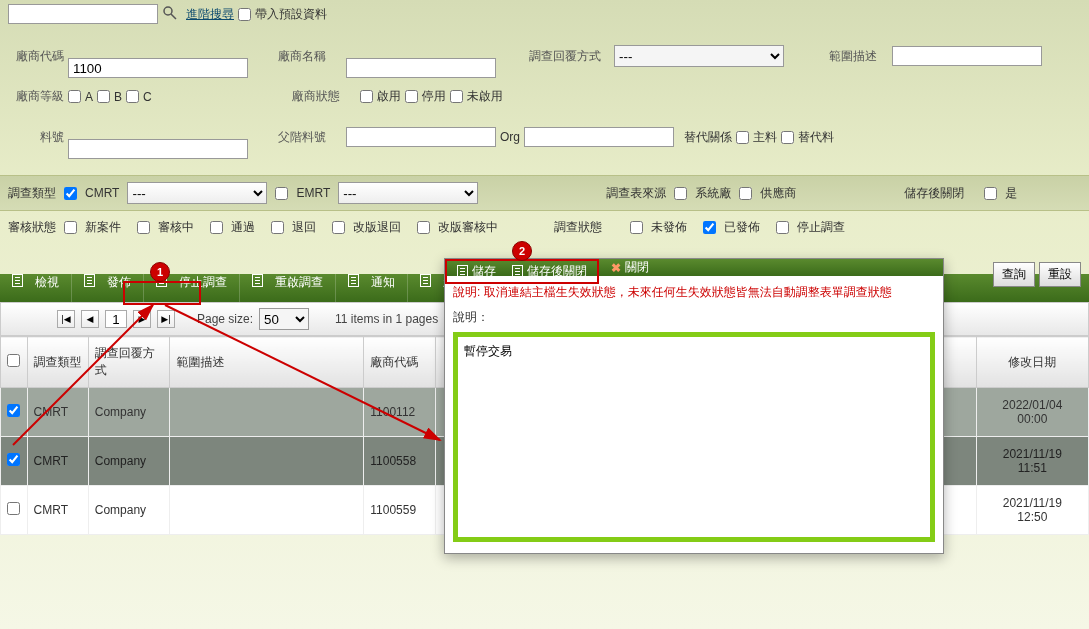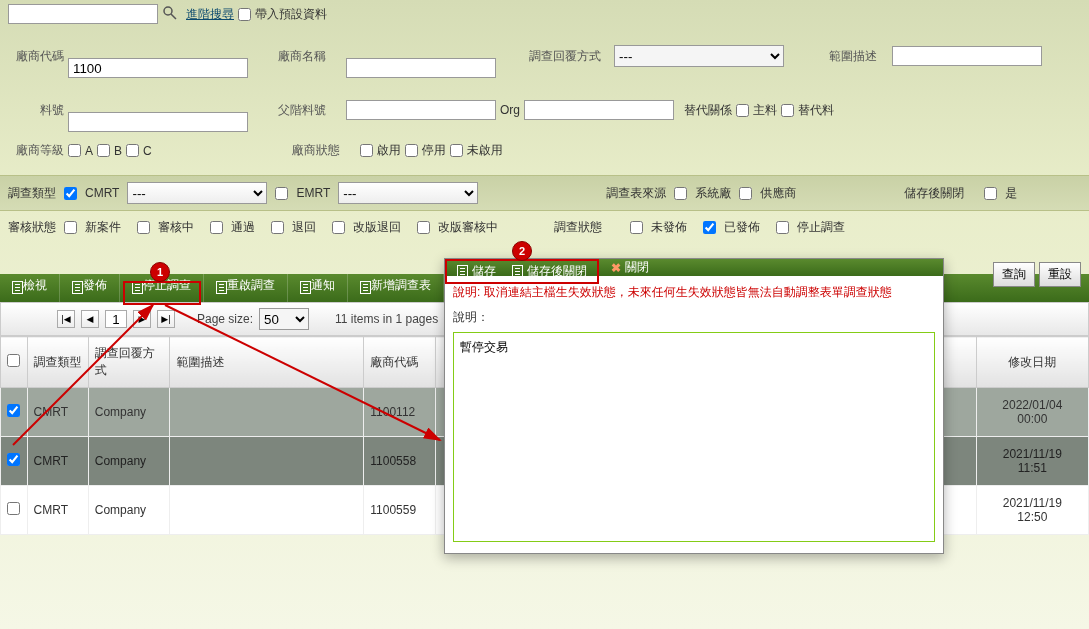--- a/index.html
+++ b/index.html
@@ -22,21 +22,21 @@
 
 .filter-bar { background: linear-gradient(#c9d1a6, #d5dcb5); padding: 6px 8px; display: flex; align-items: center; gap: 8px; border-top: 1px solid #b8c088; border-bottom: 1px solid #b8c088; }
 .filter-bar .select { width: 140px; background: linear-gradient(#fff, #eee); }
 
 .audit-row { padding: 8px; display: flex; align-items: center; gap: 8px; }
 
 .btn-row { position: absolute; right: 8px; top: 262px; display: flex; gap: 4px; }
 .btn-g { padding: 3px 8px; border: 1px solid #888; background: linear-gradient(#fff, #ddd); cursor: pointer; font-size: 12px; }
 
 .toolbar { background: linear-gradient(#5a8a2e, #3b6b1a); display: flex; align-items: center; height: 28px; margin-top: 30px; }
-.toolbar-item { color: #fff; padding: 8px 12px; display: flex; align-items: flex-end; gap: 0; cursor: pointer; height: 100%; border-right: 1px solid rgba(255,255,255,0.2); }
+.toolbar-item { color: #fff; padding: 0 12px; display: flex; align-items: flex-start; gap: 12px; cursor: pointer; height: 100%; border-right: 1px solid rgba(255,255,255,0.2); }
 .doc-icon { width: 11px; height: 13px; border: 1px solid #fff; background: transparent; display: inline-block; position: relative; }
 .doc-icon::after { content: ''; position: absolute; top: 2px; left: 2px; right: 2px; height: 1px; background: #fff; box-shadow: 0 3px 0 #fff, 0 6px 0 #fff; }
 
 .pager { background: linear-gradient(#fff, #e8e8e8); border: 1px solid #ccc; padding: 5px 10px; display: flex; align-items: center; gap: 6px; font-size: 12px; color: #444; }
 .pager-btn { width: 18px; height: 18px; border: 1px solid #aaa; background: linear-gradient(#fff,#eee); cursor: pointer; display: flex; align-items: center; justify-content: center; font-size: 9px; }
 .pager-input { width: 22px; height: 18px; text-align: center; border: 1px solid #aaa; }
 
 .grid { width: 100%; border-collapse: collapse; background: #fff; }
 .grid th { background: linear-gradient(#fff, #e2e2e2); border: 1px solid #ccc; padding: 8px 6px; font-weight: normal; color: #333; text-align: left; font-size: 12px; }
 .grid td { border: 1px solid #eee; padding: 10px 6px; font-size: 12px; color: #333; }
@@ -46,21 +46,21 @@
 
 .modal { position: absolute; top: 258px; left: 444px; width: 500px; background: #fff; border: 1px solid #888; box-shadow: 0 4px 12px rgba(0,0,0,0.3); z-index: 100; }
 .modal-bar { background: linear-gradient(#5a8a2e, #3b6b1a); height: 17px; display: flex; align-items: flex-start; padding: 0 0; gap: 4px; }
 .modal-bar-btns { display: flex; gap: 0; border: 2px solid #c00; padding: 2px; }
 .modal-btn { color: #fff; display: flex; align-items: center; gap: 4px; padding: 0 8px; cursor: pointer; font-size: 12px; }
 .modal-btn .x-icon { color: #ff9966; font-weight: bold; }
 .modal-body { padding: 8px; }
 .modal-chk-row { display: flex; align-items: center; gap: 4px; margin-bottom: 6px; }
 .warn { color: #c00; font-size: 12px; margin-bottom: 8px; }
 .desc-lbl { color: #333; margin-bottom: 6px; display: block; }
-.desc-area { width: 100%; height: 210px; border: 1px solid #84cc16; padding: 6px; font-size: 12px; resize: none; }
+.desc-area { width: 100%; height: 210px; border: 5px solid #84cc16; padding: 6px; font-size: 12px; resize: none; }
 
 .badge { position: absolute; width: 20px; height: 20px; border-radius: 50%; background: #c00; color: #fff; display: flex; align-items: center; justify-content: center; font-size: 11px; font-weight: bold; border: 1px solid #800; z-index: 200; }
 .badge-1 { top: 262px; left: 150px; }
 .badge-2 { top: 241px; left: 512px; }
 
 .stop-box { position: absolute; top: 281px; left: 123px; width: 78px; height: 24px; border: 2px solid #c00; z-index: 150; pointer-events: none; }
 
 svg.arrow { position: absolute; z-index: 140; pointer-events: none; }
 </style>
 </head>
@@ -85,48 +85,48 @@
     <input class="input input-md" style="width: 180px;" value="1100">
     <span class="label-w" style="margin-left:10px">廠商名稱</span>
     <input class="input input-md" style="">
     <span class="label-w" style="margin-left:20px;width:90px">調查回覆方式</span>
     <select class="select" style="width:170px"><option>---</option></select>
     <span class="label-w" style="margin-left:30px;width:70px">範圍描述</span>
     <input class="input" style="width: 150px;">
   </div>
 
   <div class="form-row">
+    <span class="label">廠商等級</span>
+    <input type="checkbox" class="chk" style="">
+      <span>A</span>
+    <input type="checkbox" class="chk" style="">
+      <span>B</span>
+    <input type="checkbox" class="chk" style="">
+      <span>C</span>
+    <span class="label-w" style="margin-left:120px">廠商狀態</span>
+    <input type="checkbox" class="chk" style="">
+      <span>啟用</span>
+    <input type="checkbox" class="chk" style="">
+      <span>停用</span>
+    <input type="checkbox" class="chk" style="">
+      <span>未啟用</span>
+  </div>
+
+  <div class="form-row">
     <span class="label">料號</span>
     <input class="input input-md" style="width: 180px;">
     <span class="label-w" style="margin-left:10px">父階料號</span>
     <input class="input" style="width: 150px;">
     <span>Org</span>
     <input class="input" style="width: 150px;">
     <span style="margin-left:6px">替代關係</span>
     <input type="checkbox" class="chk" style="">
       <span>主料</span>
     <input type="checkbox" class="chk" style="">
       <span>替代料</span>
-  </div>
-
-  <div class="form-row">
-    <span class="label">廠商等級</span>
-    <input type="checkbox" class="chk" style="">
-      <span>A</span>
-    <input type="checkbox" class="chk" style="">
-      <span>B</span>
-    <input type="checkbox" class="chk" style="">
-      <span>C</span>
-    <span class="label-w" style="margin-left:120px">廠商狀態</span>
-    <input type="checkbox" class="chk" style="">
-      <span>啟用</span>
-    <input type="checkbox" class="chk" style="">
-      <span>停用</span>
-    <input type="checkbox" class="chk" style="">
-      <span>未啟用</span>
   </div>
 </div>
 
 <div class="filter-bar">
   <span>調查類型</span>
   <input type="checkbox" checked="" class="chk" style="">
     <span>CMRT</span>
   <select class="select"><option>---</option></select>
   <input type="checkbox" class="chk" style="">
     <span>EMRT</span>

